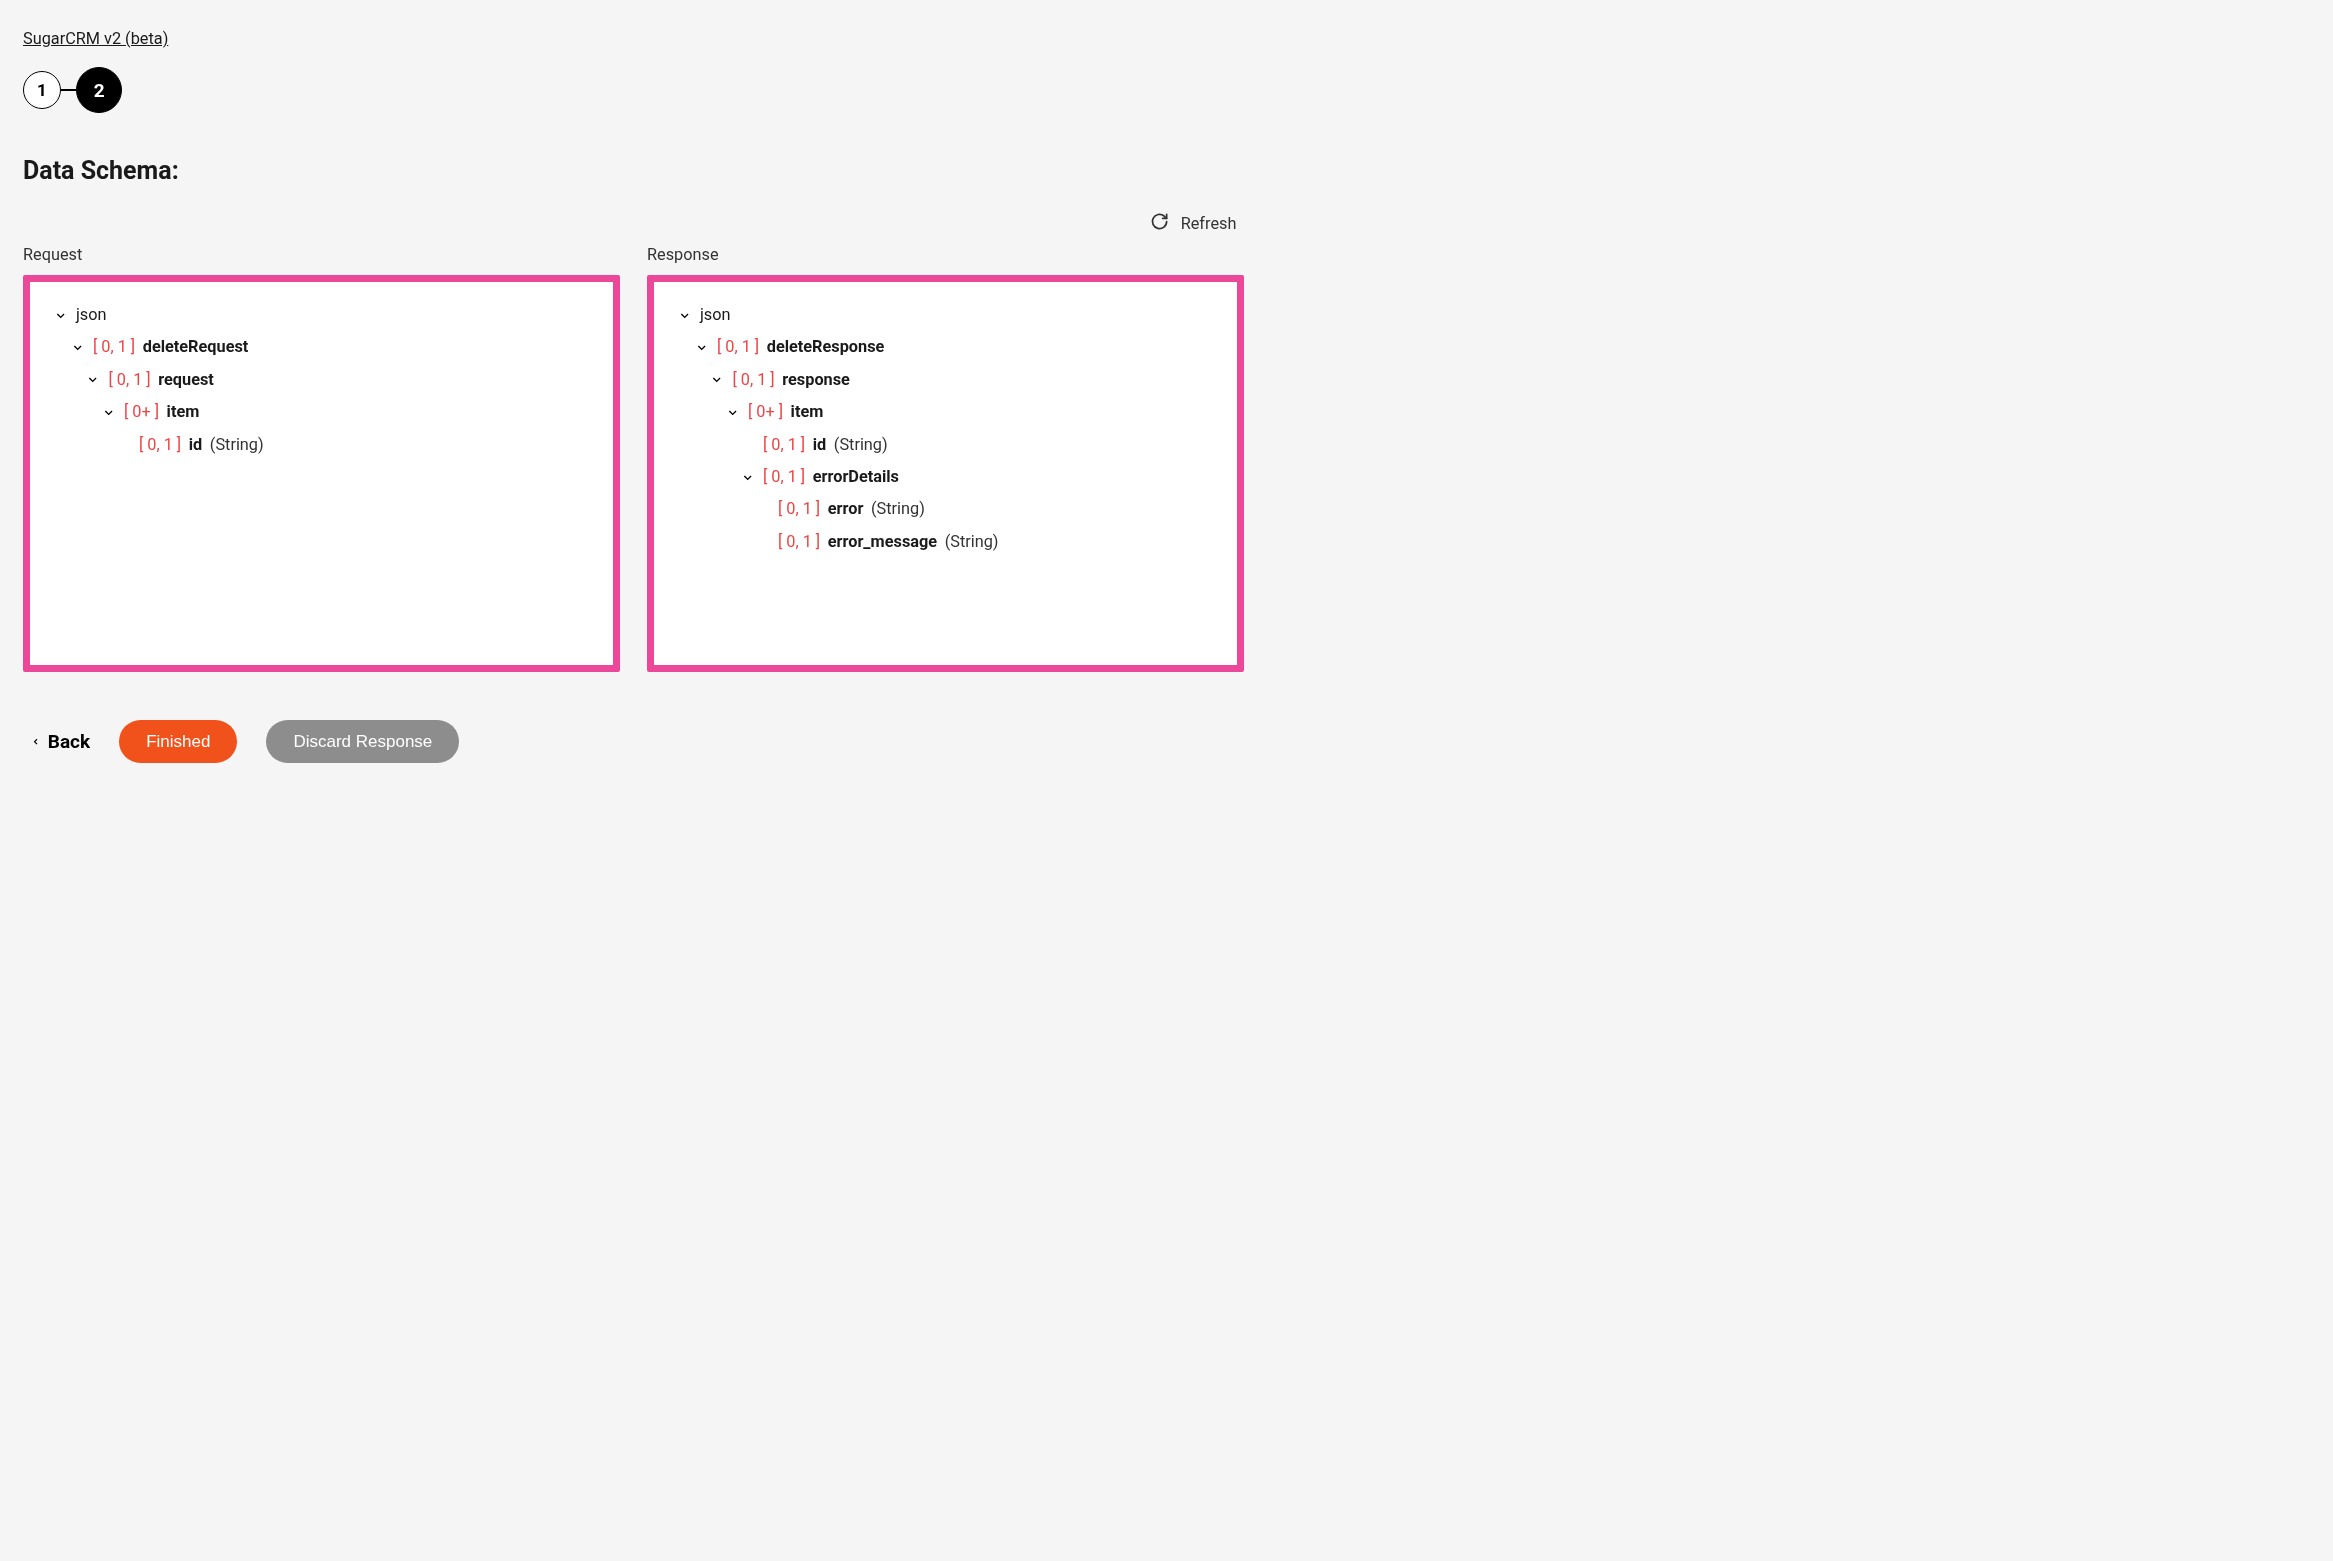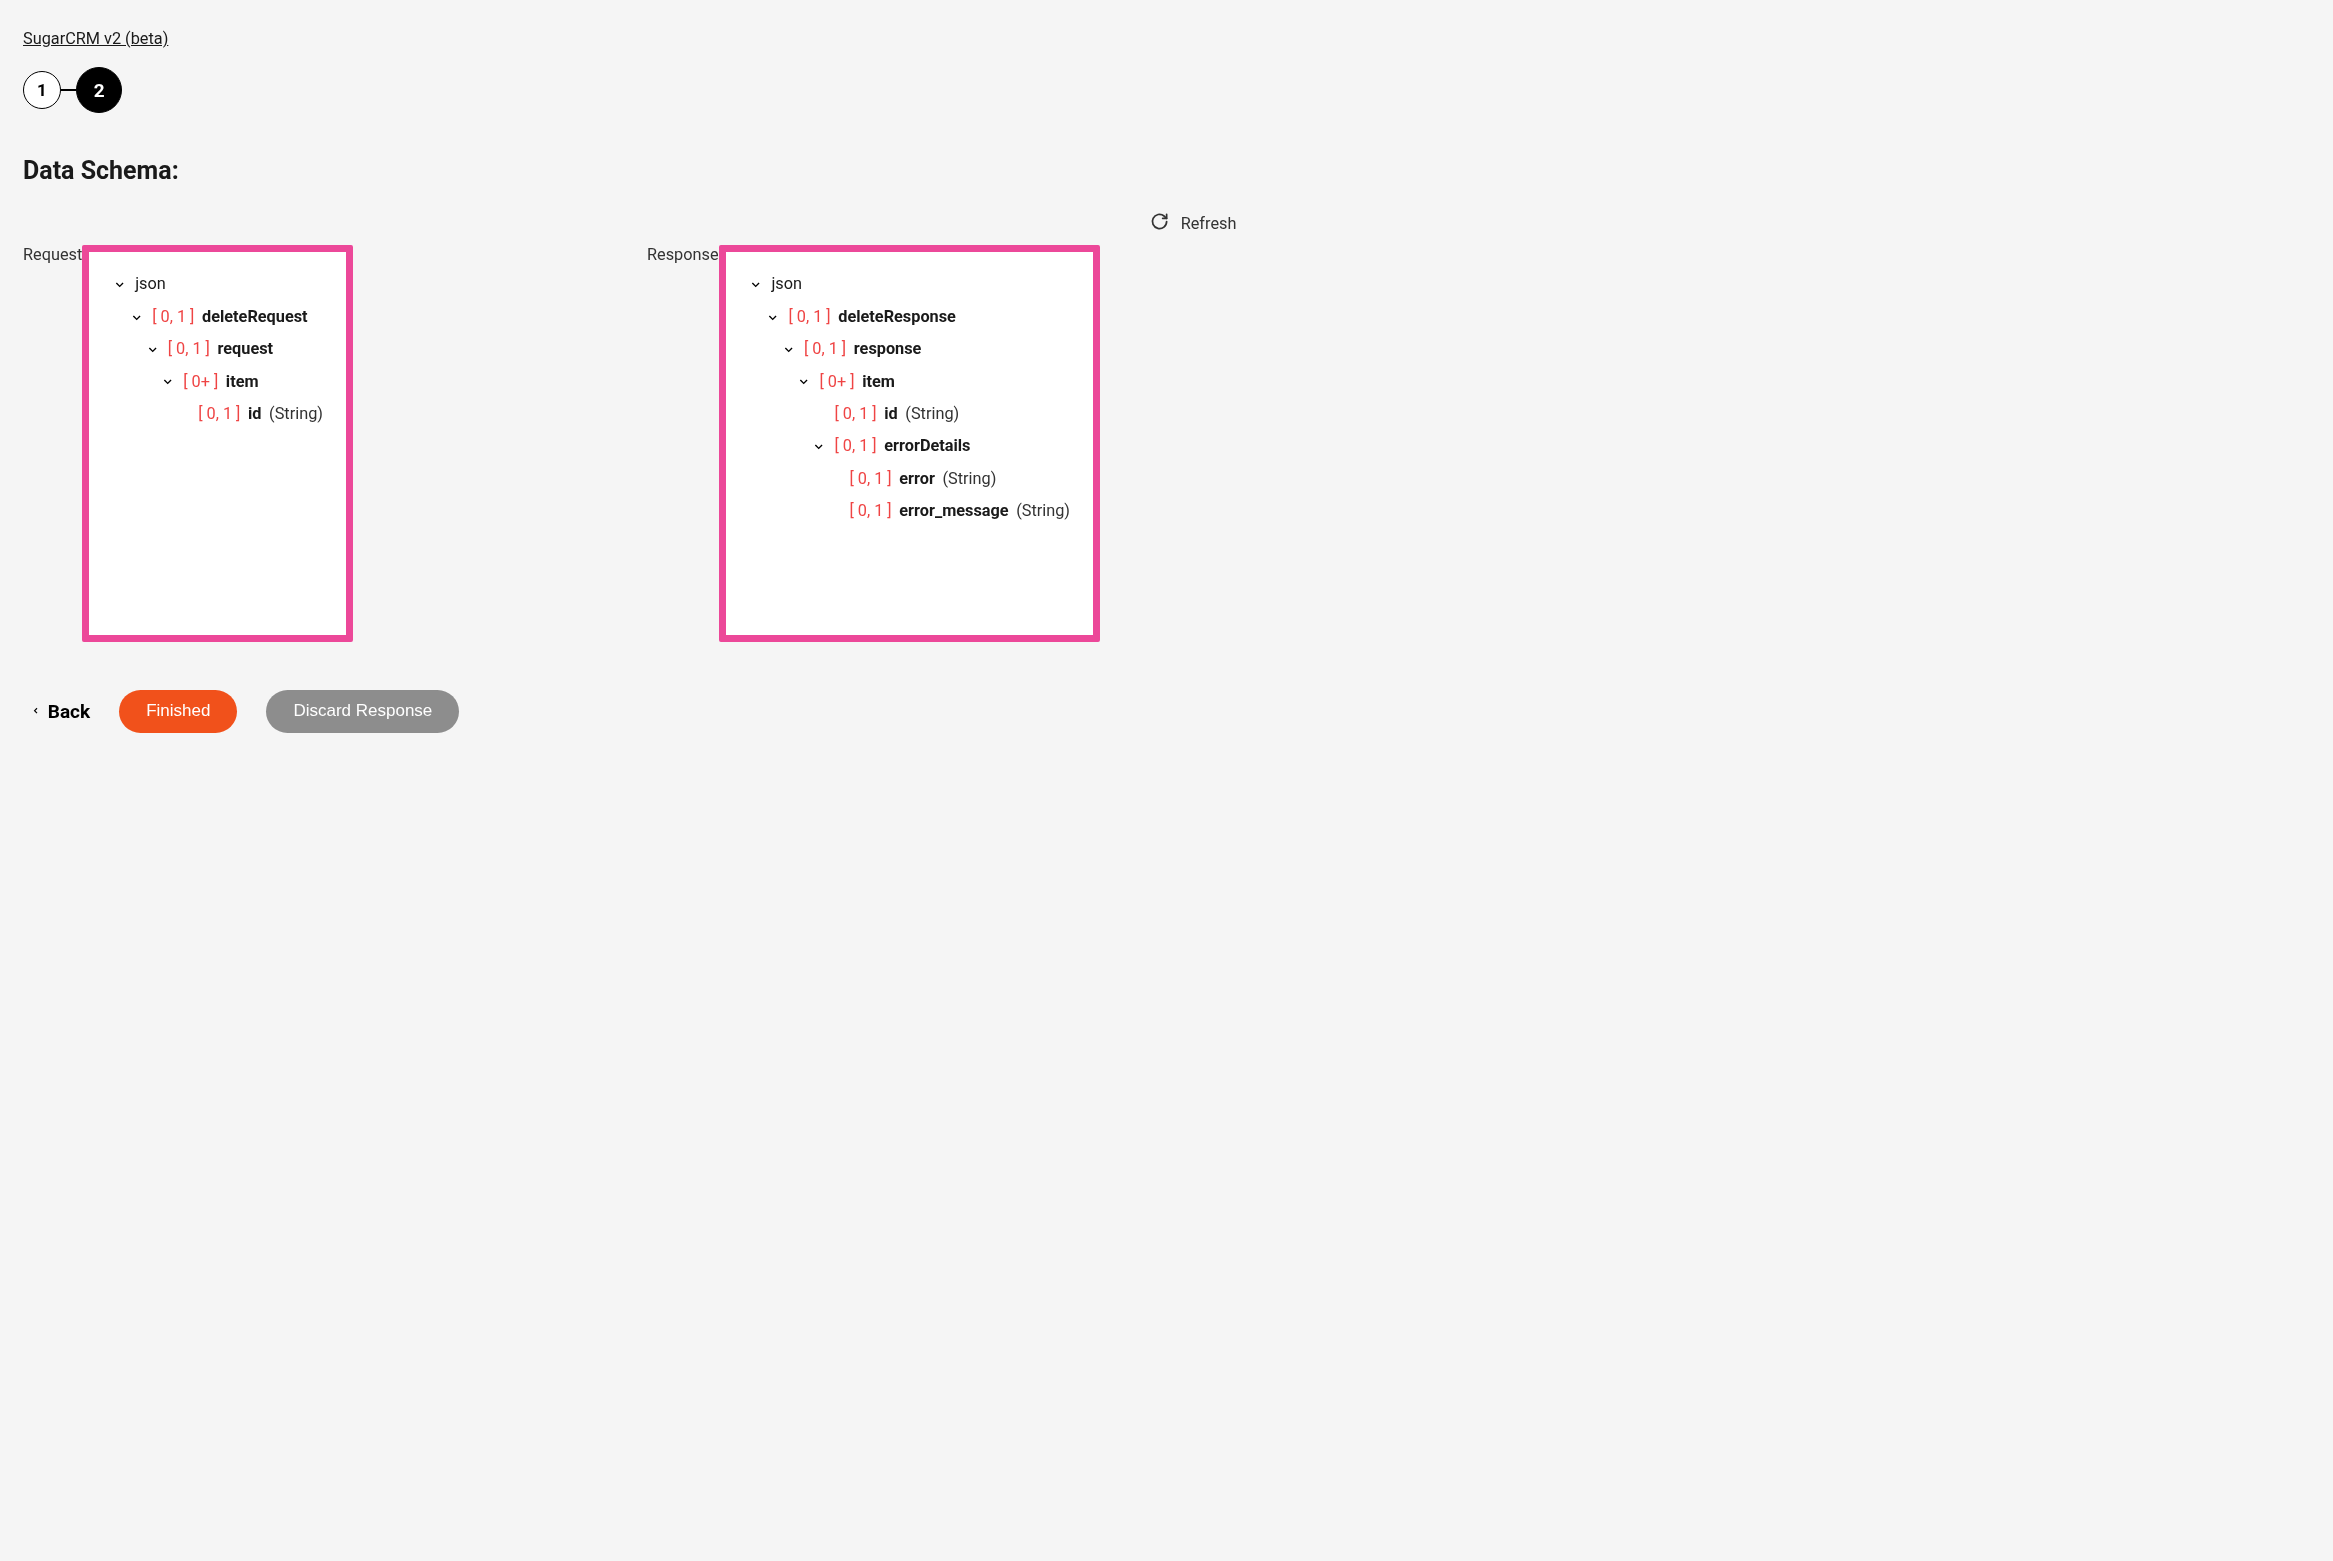--- a/index.html
+++ b/index.html
@@ -84,21 +84,21 @@
     color: #333;
   }
   .refresh-btn svg { width: 19px; height: 19px; }
   .panels {
     display: flex;
     gap: 27px;
   }
   .panel-col {
     flex: 1;
     display: flex;
-    flex-direction: row;
+    flex-direction: column;
   }
   .panel-label {
     font-size: 16.3px;
     color: #333;
     margin-bottom: 11.5px;
   }
   .panel {
     background: #fff;
     border: 7px solid #ec4899;
     border-radius: 1.9px;

